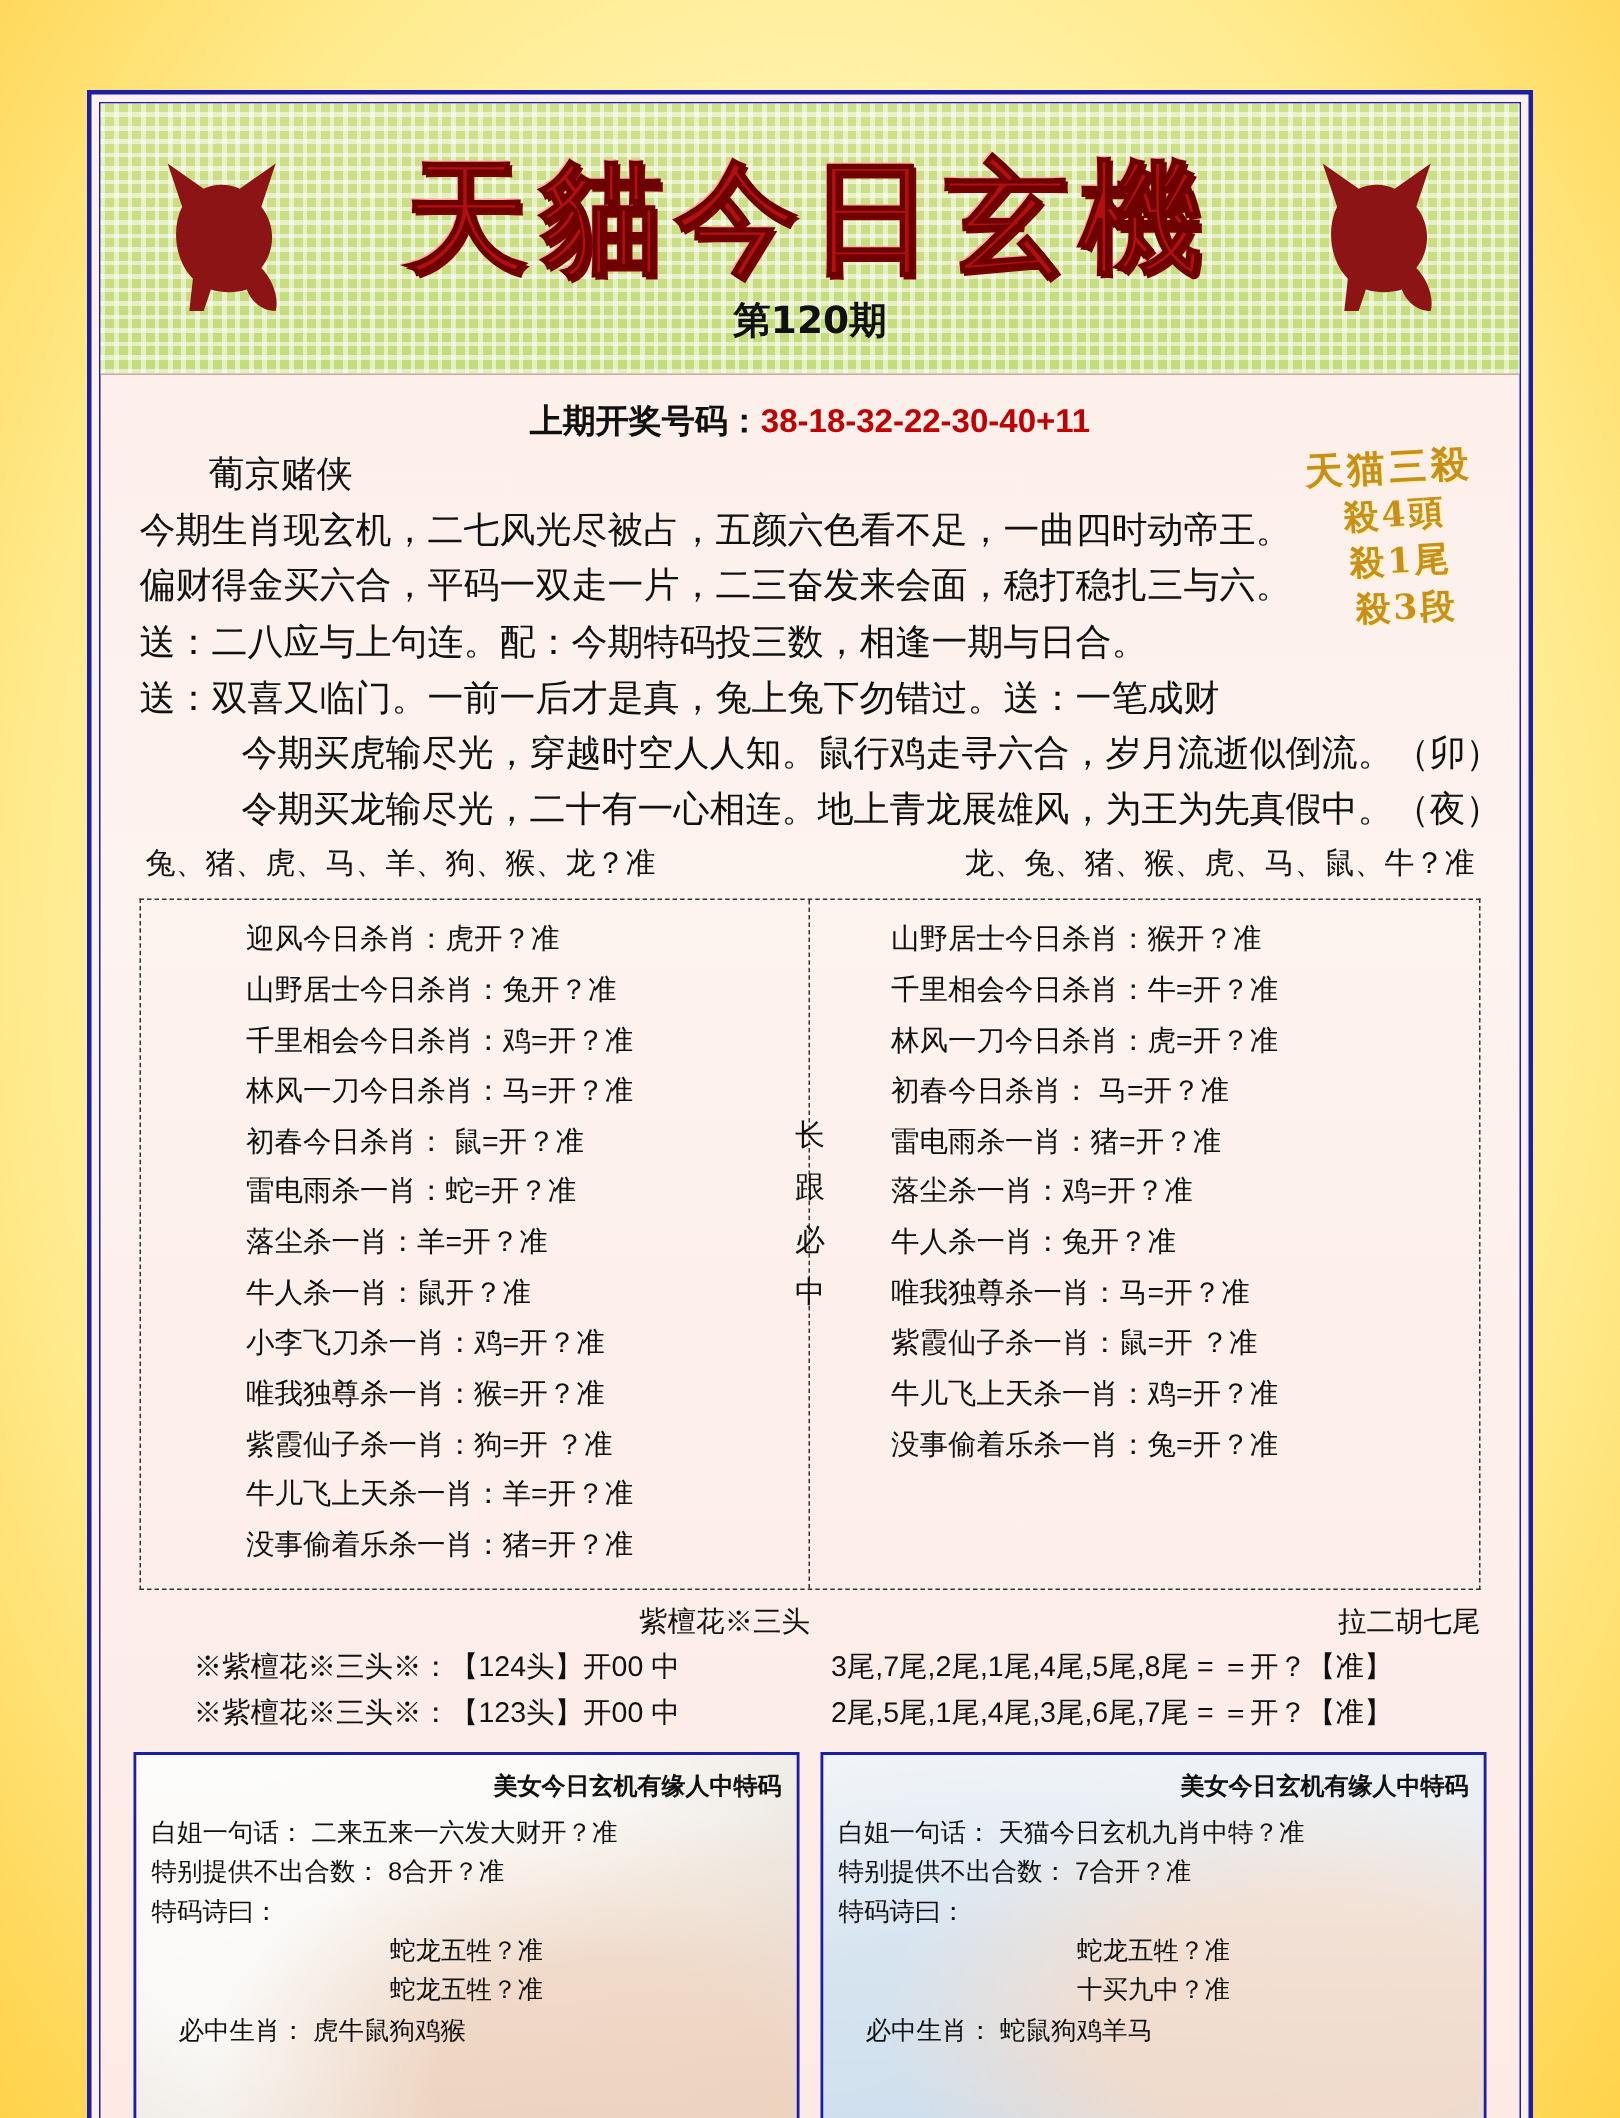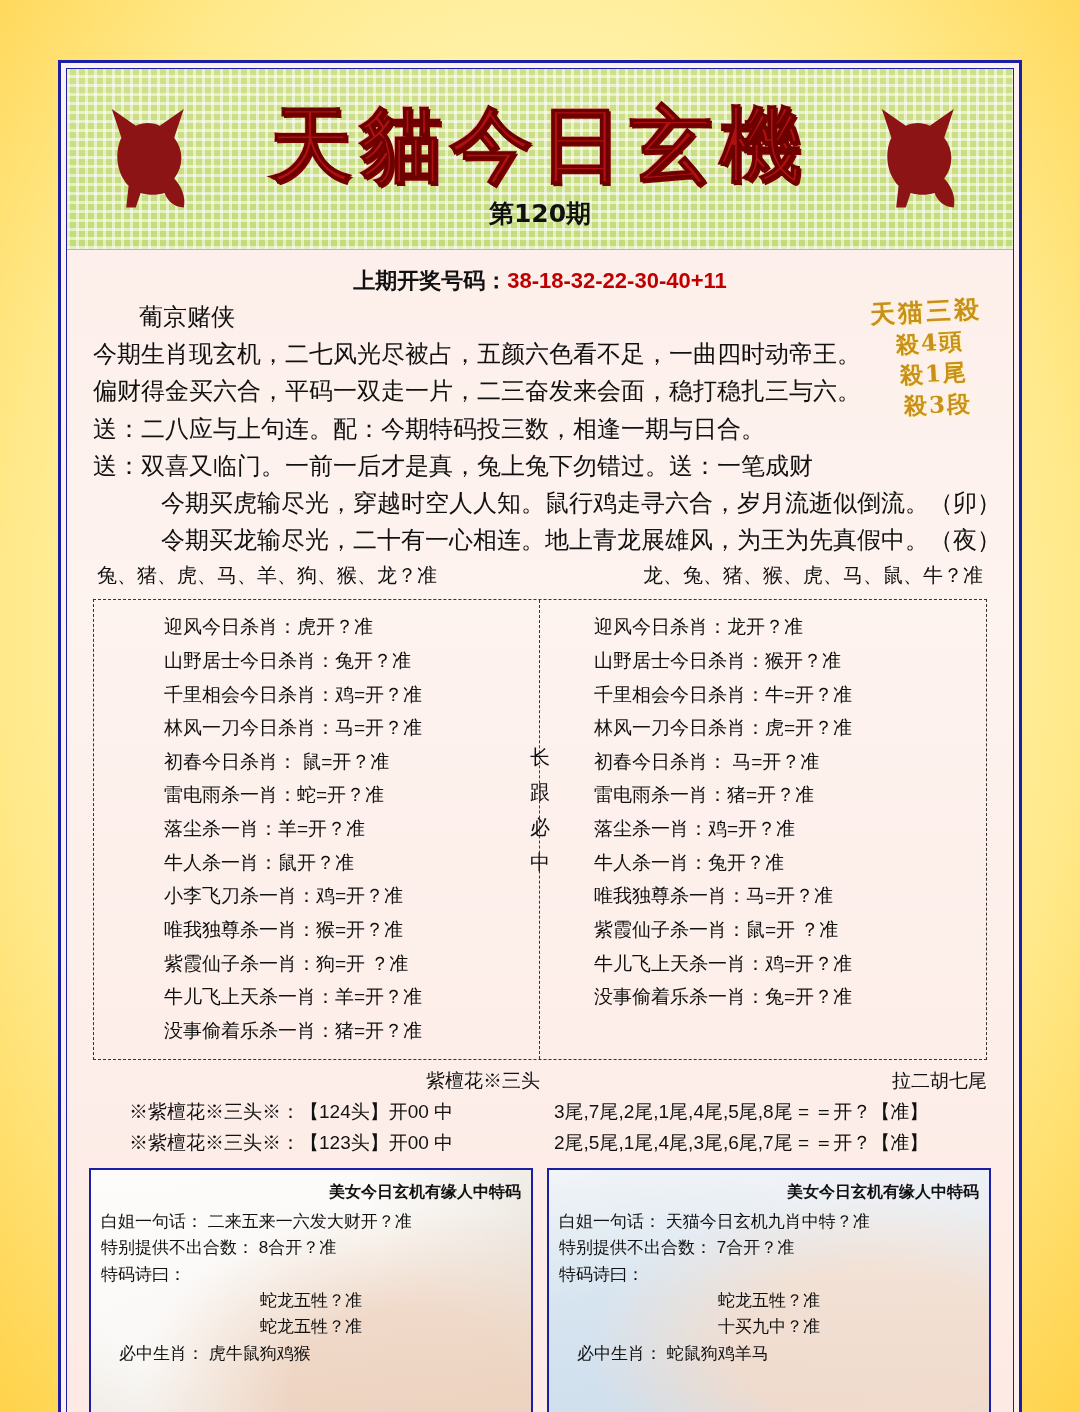--- a/index.html
+++ b/index.html
@@ -181,21 +181,20 @@
       <div class="line">雷电雨杀一肖：蛇=开？准</div>
       <div class="line">落尘杀一肖：羊=开？准</div>
       <div class="line">牛人杀一肖：鼠开？准</div>
       <div class="line">小李飞刀杀一肖：鸡=开？准</div>
       <div class="line">唯我独尊杀一肖：猴=开？准</div>
       <div class="line">紫霞仙子杀一肖：狗=开 ？准</div>
       <div class="line">牛儿飞上天杀一肖：羊=开？准</div>
       <div class="line">没事偷着乐杀一肖：猪=开？准</div>
     </div>
     <div class="killcol right">
-      <div class="line">迎风今日杀肖：龙开？准</div>
       <div class="line">山野居士今日杀肖：猴开？准</div>
       <div class="line">千里相会今日杀肖：牛=开？准</div>
       <div class="line">林风一刀今日杀肖：虎=开？准</div>
       <div class="line">初春今日杀肖：  马=开？准</div>
       <div class="line">雷电雨杀一肖：猪=开？准</div>
       <div class="line">落尘杀一肖：鸡=开？准</div>
       <div class="line">牛人杀一肖：兔开？准</div>
       <div class="line">唯我独尊杀一肖：马=开？准</div>
       <div class="line">紫霞仙子杀一肖：鼠=开 ？准</div>
       <div class="line">牛儿飞上天杀一肖：鸡=开？准</div>

